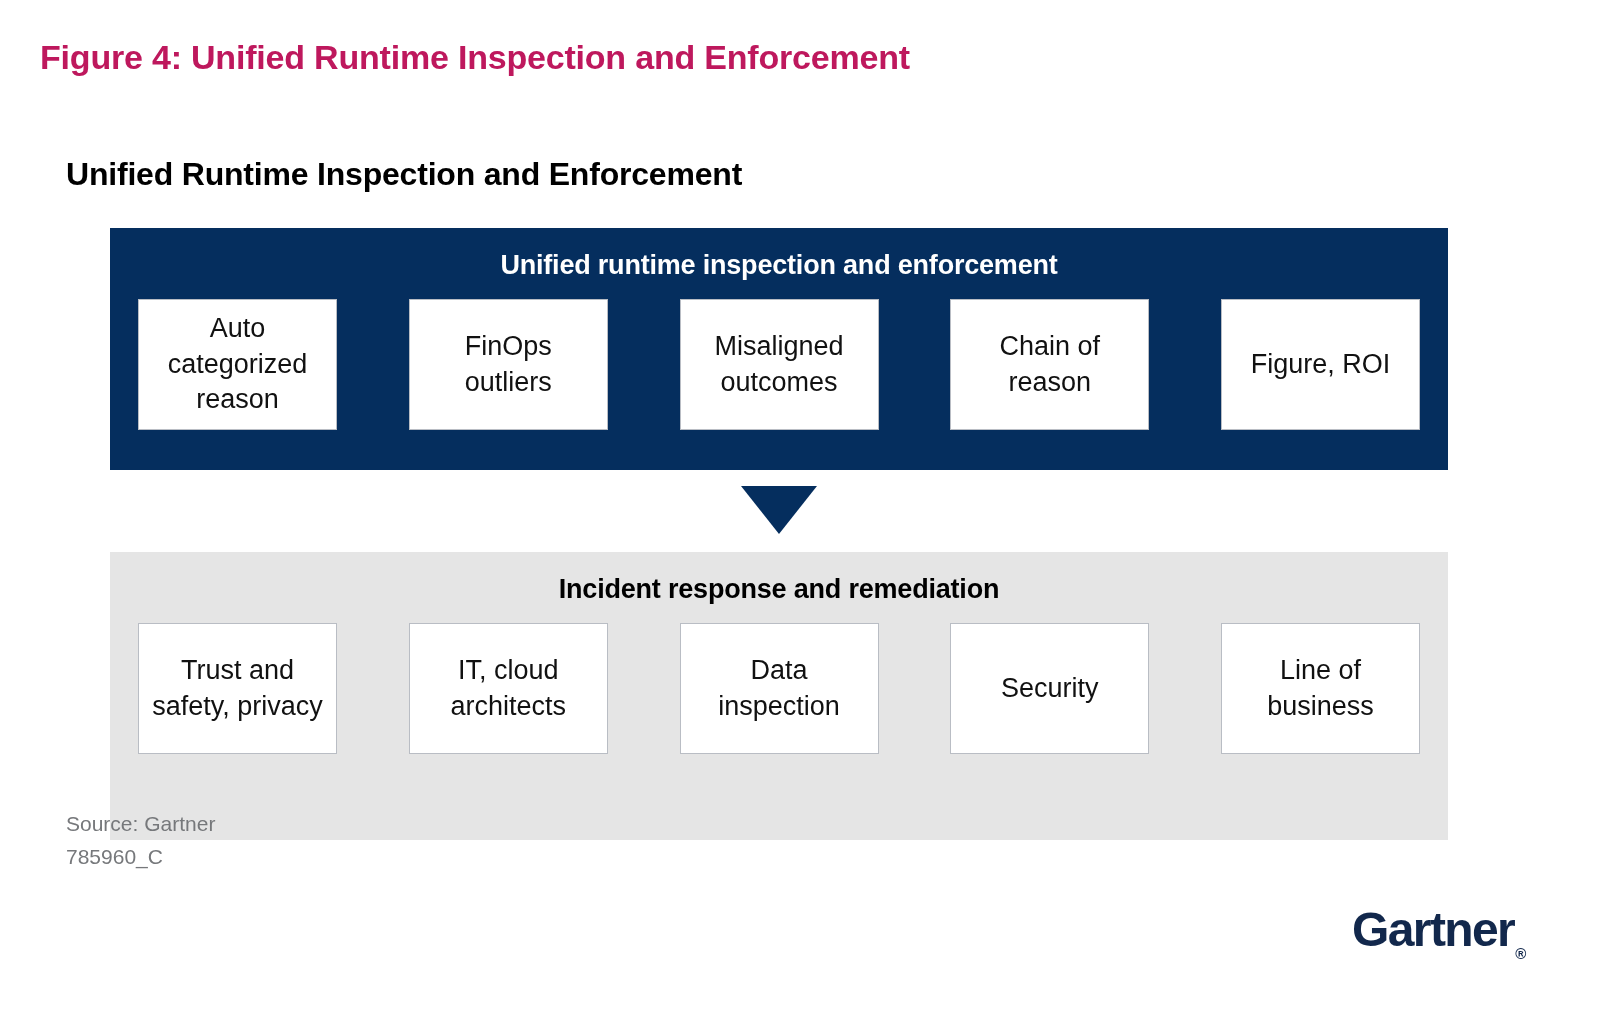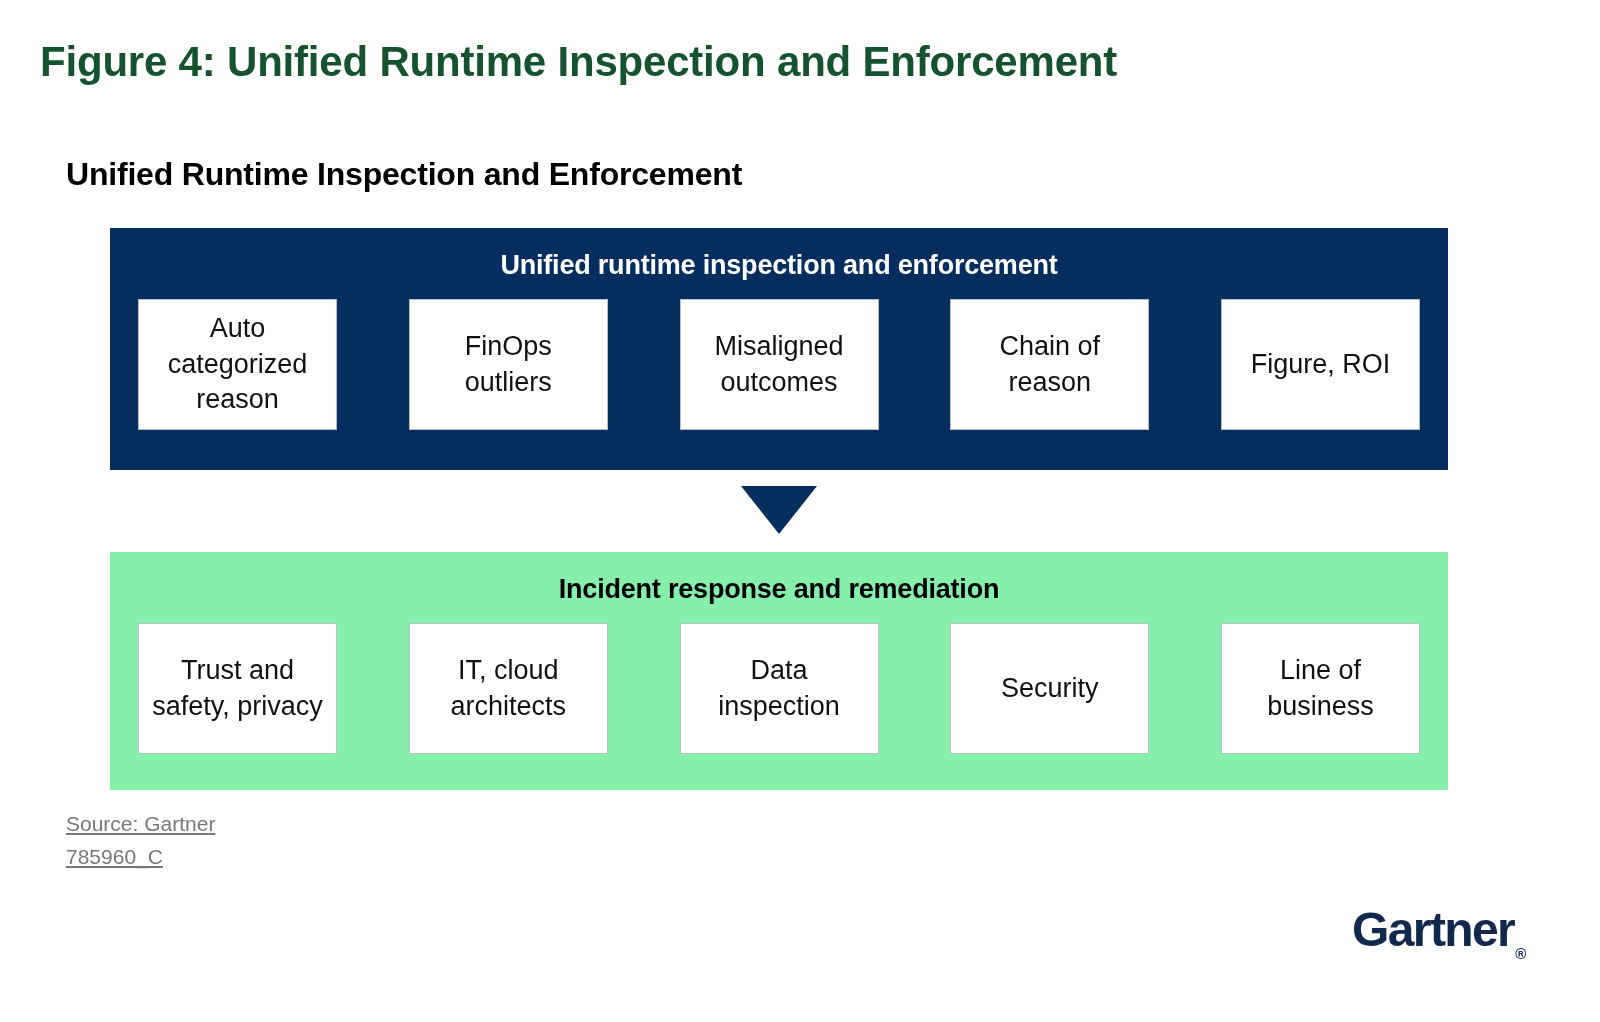--- a/index.html
+++ b/index.html
@@ -14,24 +14,24 @@
     color: #000000;
     position: relative;
     overflow: hidden;
   }
 
   
   .figure-title {
     position: absolute;
     left: 40px;
     top: 38px;
-    font-size: 42px;
+    font-size: 34px;
     font-weight: bold;
     letter-spacing: -0.2px;
-    color: #14532d;
+    color: #be185d;
     white-space: nowrap;
   }
 
   
   .chart-heading {
     position: absolute;
     left: 66px;
     top: 156px;
     font-size: 32px;
     font-weight: bold;
@@ -52,22 +52,22 @@
   .band {
     width: 100%;
     box-sizing: border-box;
     padding: 22px 0 26px 0;
   }
   .band-upper {
     background: #052e5e;
     height: 242px;
   }
   .band-lower {
-    background: #86efac;
-    height: 238px;
+    background: #e5e5e5;
+    height: 288px;
   }
   .band-title {
     text-align: center;
     font-size: 27px;
     font-weight: bold;
     letter-spacing: -0.2px;
     margin-bottom: 18px;
   }
   .band-upper .band-title { color: #ffffff; }
   .band-lower .band-title { color: #000000; }
@@ -116,21 +116,21 @@
 
   
   .source-block {
     position: absolute;
     left: 66px;
     top: 808px;
     font-size: 21px;
     line-height: 1.55;
     color: #76787b;
   }
-  .source-line { white-space: nowrap; text-decoration: underline; }
+  .source-line { white-space: nowrap; }
 
   
   .gartner-logo {
     position: absolute;
     left: 1352px;
     top: 902px;
     font-size: 48px;
     font-weight: bold;
     letter-spacing: -1.6px;
     color: #12284c;

